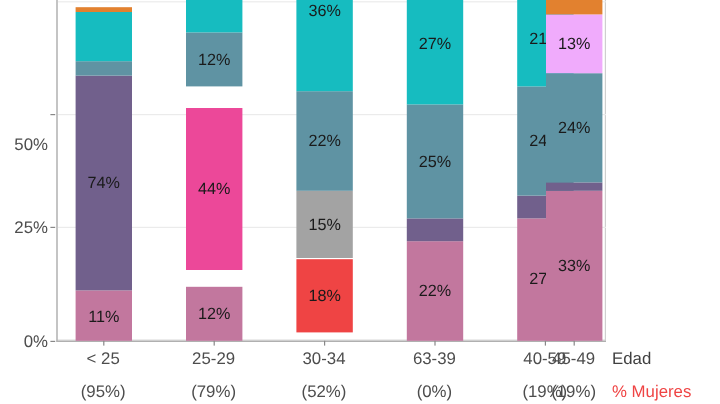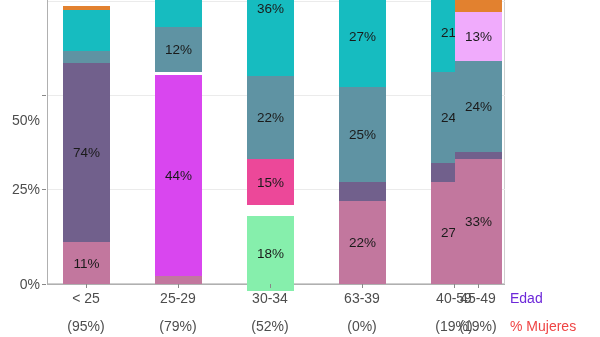--- a/index.html
+++ b/index.html
@@ -54,21 +54,21 @@
 
   .xlab{
     position:absolute;top:290px;width:90px;text-align:center;
     font-size:14px;color:#4d4d4d;
   }
   .xlab2{
     position:absolute;top:318px;width:90px;text-align:center;
     font-size:14px;color:#4d4d4d;
   }
   .axis-title-1{
-    position:absolute;left:510px;top:290px;font-size:14px;color:#6d28d9;white-space:nowrap;
+    position:absolute;left:510px;top:290px;font-size:14px;color:#404040;white-space:nowrap;
   }
   .axis-title-2{
     position:absolute;left:510px;top:318px;font-size:14px;color:#ef4444;white-space:nowrap;
   }
 </style>
 </head>
 <body>
 
 <div id="stage">
 
@@ -104,37 +104,37 @@
     </div>
     <div class="seg" style="background:#e2812f;top:6px;height:3.8px;">
       <span></span>
     </div>
   </div>
 
   <div class="bar" style="left:155px;">
     <div class="seg" style="background:#c2779e;top:238.6px;height:45.4px;">
       <span>12%</span>
     </div>
-    <div class="seg" style="background:#d946ef;top:75px;height:201px;">
+    <div class="seg" style="background:#ec4899;top:90px;height:135px;">
       <span>44%</span>
     </div>
     <div class="seg" style="background:#5f93a3;top:26.8px;height:45.4px;">
       <span>12%</span>
     </div>
     <div class="seg" style="background:#16bcc0;top:-90.4px;height:117.2px;">
       <span></span>
     </div>
 
   </div>
 
   <div class="bar" style="left:247px;">
-    <div class="seg" style="background:#86efac;top:216px;height:75px;">
+    <div class="seg" style="background:#ef4444;top:216px;height:61px;">
       <span>18%</span>
     </div>
-    <div class="seg" style="background:#ec4899;top:159.3px;height:46px;">
+    <div class="seg" style="background:#a3a3a3;top:159.3px;height:56px;">
       <span>15%</span>
     </div>
     <div class="seg" style="background:#5f93a3;top:76.1px;height:83.2px;">
       <span>22%</span>
     </div>
     <div class="seg" style="background:#16bcc0;top:-60px;height:136.1px;">
       <span>36%</span>
     </div>
 
   </div>

